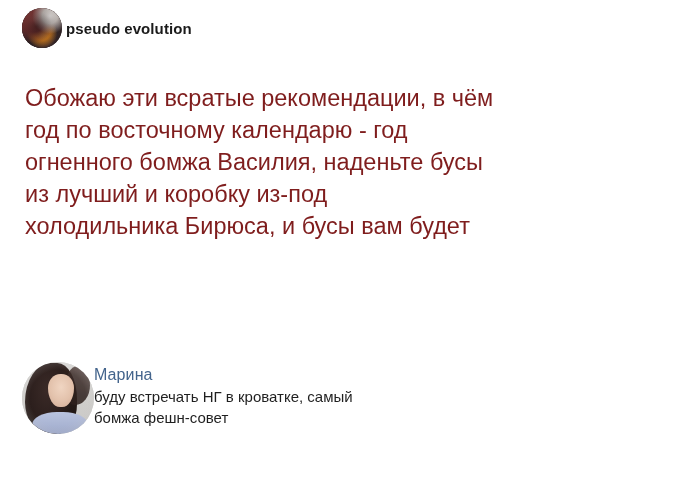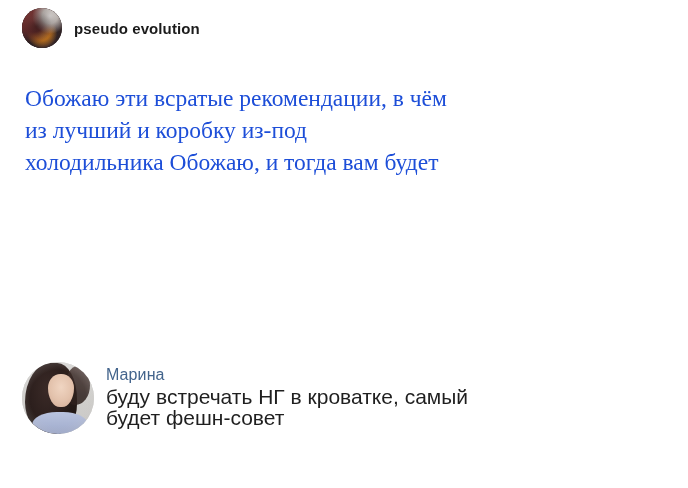--- a/index.html
+++ b/index.html
@@ -23,21 +23,21 @@
     background: #ffffff;
   }
 
   
   .post-header {
     position: absolute;
     left: 22px;
     top: 8px;
     display: flex;
     align-items: center;
-    gap: 12px;
+    gap: 4px;
   }
 
   .avatar {
     width: 40px;
     height: 40px;
     border-radius: 50%;
     overflow: hidden;
     flex: 0 0 auto;
     position: relative;
     background: #4a4146;
@@ -72,34 +72,32 @@
   
   .post-body {
     position: absolute;
     left: 25px;
     top: 82px;
     width: 640px;
   }
   .post-line {
     font-size: 23.5px;
     line-height: 32px;
-    color: #1d4ed8;
+    color: #7f1d1d;
     white-space: pre;
     letter-spacing: 0px;
-    font-family: Liberation Serif, serif;
   }
 
   
   .comment {
     position: absolute;
     left: 22px;
     top: 362px;
     display: flex;
     align-items: flex-start;
-    gap: 12px;
   }
 
   
   .avatar-commenter {
     width: 72px;
     height: 72px;
     background: #d3d2d0;
   }
   .avatar-commenter .av-bg {
     position: absolute;
@@ -163,54 +161,56 @@
   .comment-text-col {
     padding-top: 2px;
   }
   .comment-author {
     font-size: 16px;
     line-height: 22px;
     color: #43648c;
     letter-spacing: 0.1px;
   }
   .comment-line {
-    font-size: 21px;
+    font-size: 15px;
     line-height: 21px;
     color: #1f1f1f;
     white-space: pre;
   }
 </style>
 </head>
 <body>
 
 <div class="screenshot">
 
   <div class="post-header">
     <div class="avatar avatar-author">
       <span class="av-bg"></span>
       <span class="av-shade"></span>
     </div>
     <div class="author-name">pseudo evolution</div>
   </div>
 
   <div class="post-body">
     <div class="post-line">Обожаю эти всратые рекомендации, в чём</div>
+    <div class="post-line">год по восточному календарю - год</div>
+    <div class="post-line">огненного бомжа Василия, наденьте бусы</div>
     <div class="post-line">из лучший и коробку из-под</div>
-    <div class="post-line">холодильника Обожаю, и тогда вам будет</div>
+    <div class="post-line">холодильника Бирюса, и бусы вам будет</div>
   </div>
 
   <div class="comment">
     <div class="avatar avatar-commenter">
       <span class="av-bg"></span>
       <span class="av-hair"></span>
       <span class="av-hair2"></span>
       <span class="av-face"></span>
       <span class="av-shirt"></span>
       <span class="av-vignette"></span>
     </div>
     <div class="comment-text-col">
       <div class="comment-author">Марина</div>
       <div class="comment-line">буду встречать НГ в кроватке, самый</div>
-      <div class="comment-line">будет фешн-совет</div>
+      <div class="comment-line">бомжа фешн-совет</div>
     </div>
   </div>
 
 </div>
 
 </body></html>

